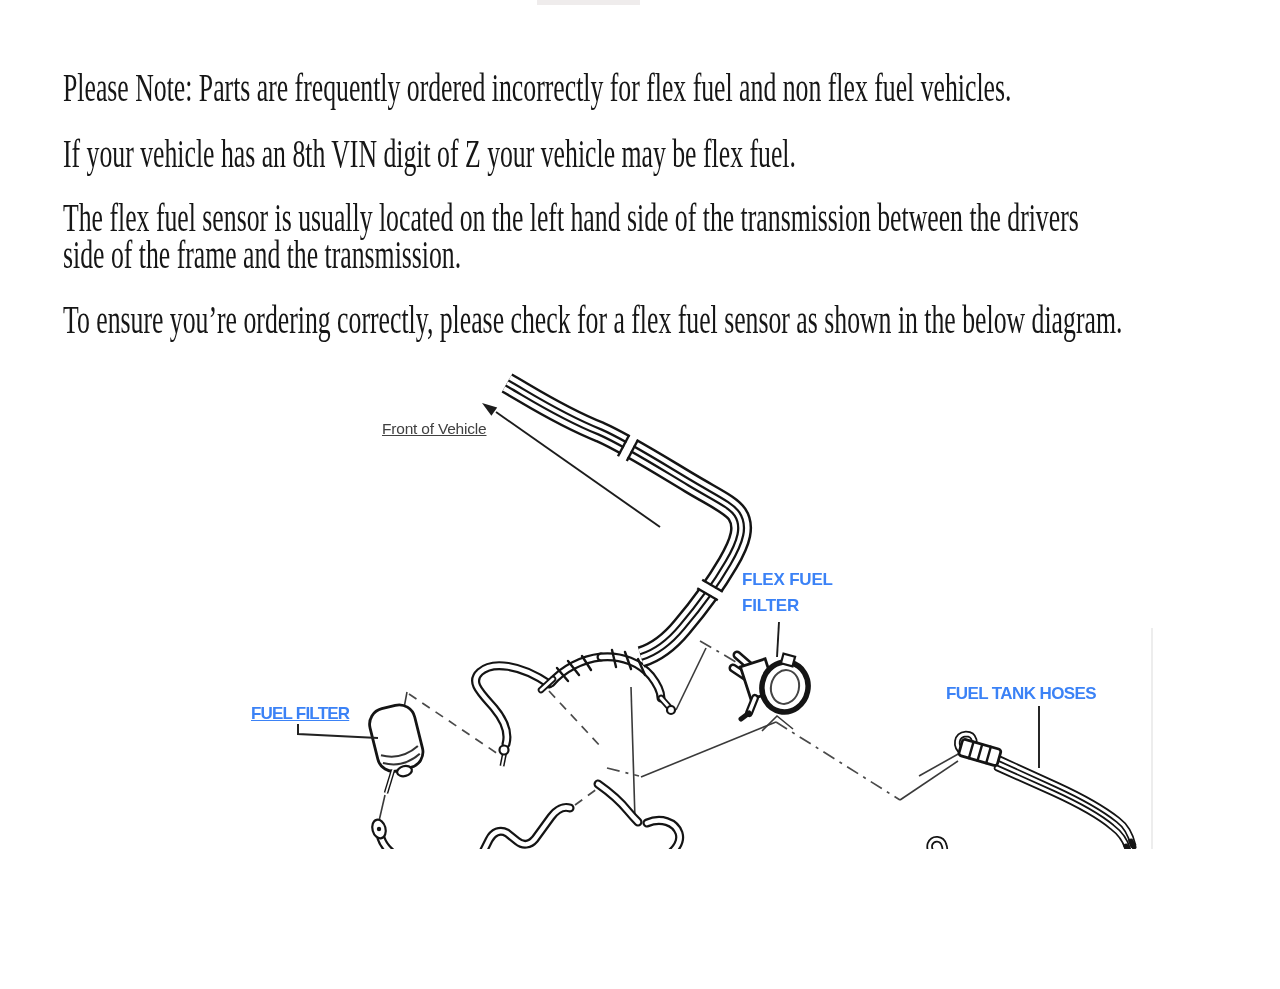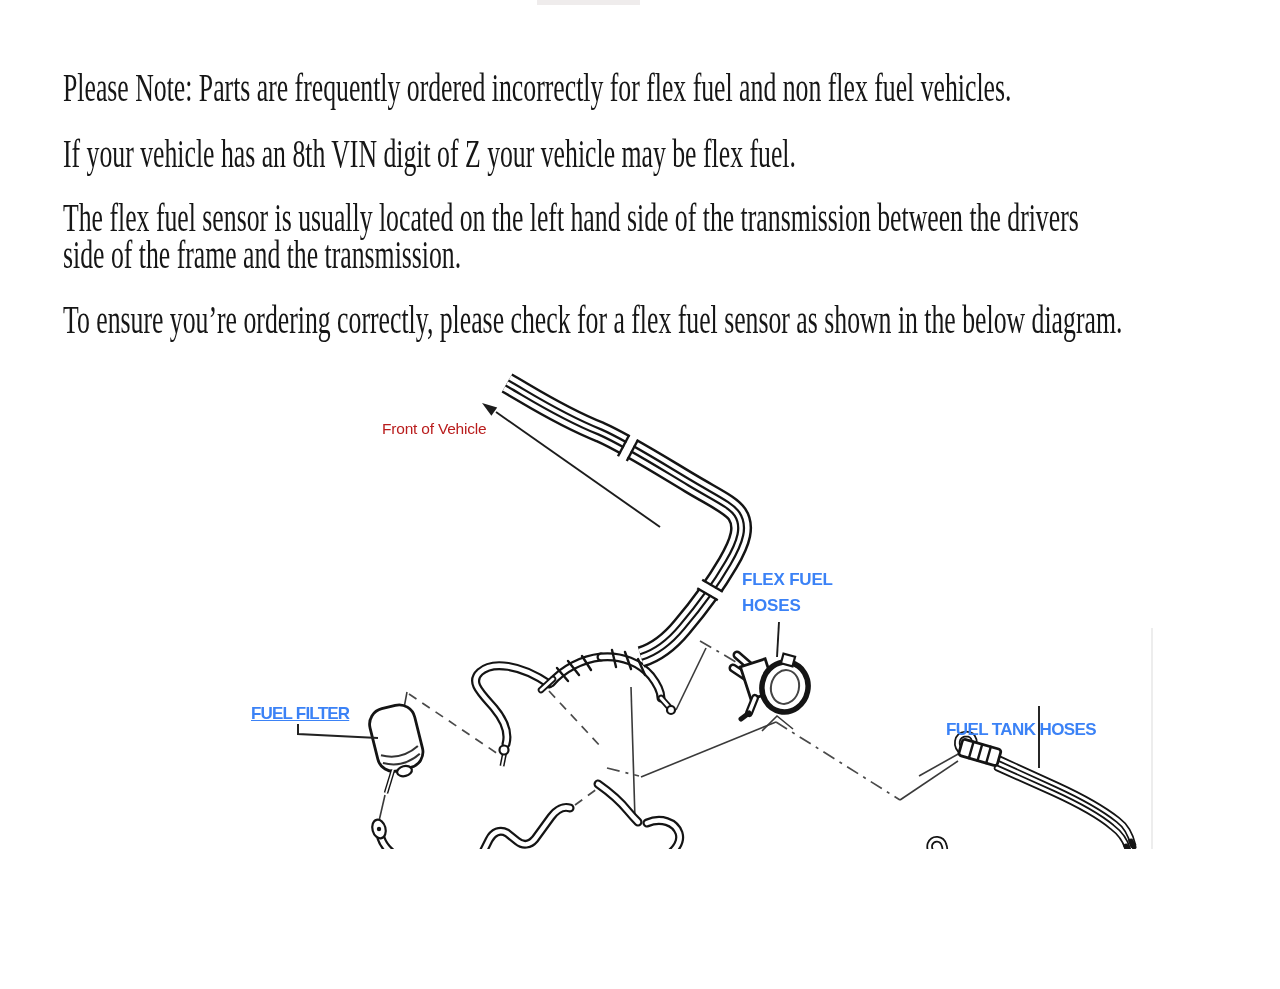--- a/index.html
+++ b/index.html
@@ -5,23 +5,23 @@
   html,body{margin:0;padding:0;background:#fff;}
   .page{position:relative;width:1280px;height:849px;background:#ffffff;overflow:hidden;
         font-family:"Liberation Serif","DejaVu Serif",serif;}
   .top-artifact{position:absolute;left:537px;top:0;width:103px;height:5px;background:#efecec;}
   .tline{position:absolute;left:63px;white-space:nowrap;color:#161616;
          font-size:39px;line-height:1.05;transform:scaleX(0.66);transform-origin:0 0;}
   .t1{top:68px;} .t2{top:134px;} .t3{top:198px;} .t4{top:235px;} .t5{top:300px;}
   .diagram-svg{position:absolute;left:0;top:0;}
   .lbl{position:absolute;font-family:"Liberation Sans","DejaVu Sans",sans-serif;
        color:#3b82f6;white-space:nowrap;}
-  .lbl-front{left:382px;top:420px;font-size:15.5px;color:#b91c1c;letter-spacing:-0.2px;}
+  .lbl-front{left:382px;top:420px;font-size:15.5px;color:#404040;letter-spacing:-0.2px;text-decoration:underline;}
   .lbl-sensor{left:742px;top:567px;font-size:17px;font-weight:bold;line-height:26px;letter-spacing:-0.2px;}
-  .lbl-tank{left:946px;top:684px;font-size:17px;font-weight:bold;letter-spacing:-0.6px;margin-top:36px;}
+  .lbl-tank{left:946px;top:684px;font-size:17px;font-weight:bold;letter-spacing:-0.6px;}
   .lbl-filter{left:251px;top:704px;font-size:17px;font-weight:bold;letter-spacing:-0.8px;text-decoration:underline;}
 
   
   .to  {fill:none;stroke:#141414;stroke-width:9;  stroke-linecap:round;stroke-linejoin:round;}
   .ti  {fill:none;stroke:#ffffff;stroke-width:4.6;stroke-linecap:round;stroke-linejoin:round;}
   .tos {fill:none;stroke:#141414;stroke-width:6.5;stroke-linecap:round;stroke-linejoin:round;}
   .tis {fill:none;stroke:#ffffff;stroke-width:3;  stroke-linecap:round;stroke-linejoin:round;}
   .ba  {fill:none;stroke:#141414;stroke-width:22; stroke-linejoin:round;}
   .bb  {fill:none;stroke:#ffffff;stroke-width:17; stroke-linejoin:round;}
   .bc  {fill:none;stroke:#141414;stroke-width:8;  stroke-linejoin:round;}
@@ -202,18 +202,18 @@
     <g>
       <polyline points="298,724 298,734 378,738" fill="none" stroke="#222" stroke-width="2"></polyline>
       <line class="thk" x1="779" y1="622" x2="777" y2="657"></line>
       <line class="thk" x1="1039" y1="706" x2="1039" y2="768"></line>
     </g>
   </svg>
 
   <div class="lbl lbl-front">Front of Vehicle</div>
   <div class="lbl lbl-sensor">
     <div>FLEX FUEL</div>
-    <div>HOSES</div>
+    <div>FILTER</div>
   </div>
   <div class="lbl lbl-tank">FUEL TANK HOSES</div>
   <div class="lbl lbl-filter">FUEL FILTER</div>
 
 </div>
 
 </body></html>

